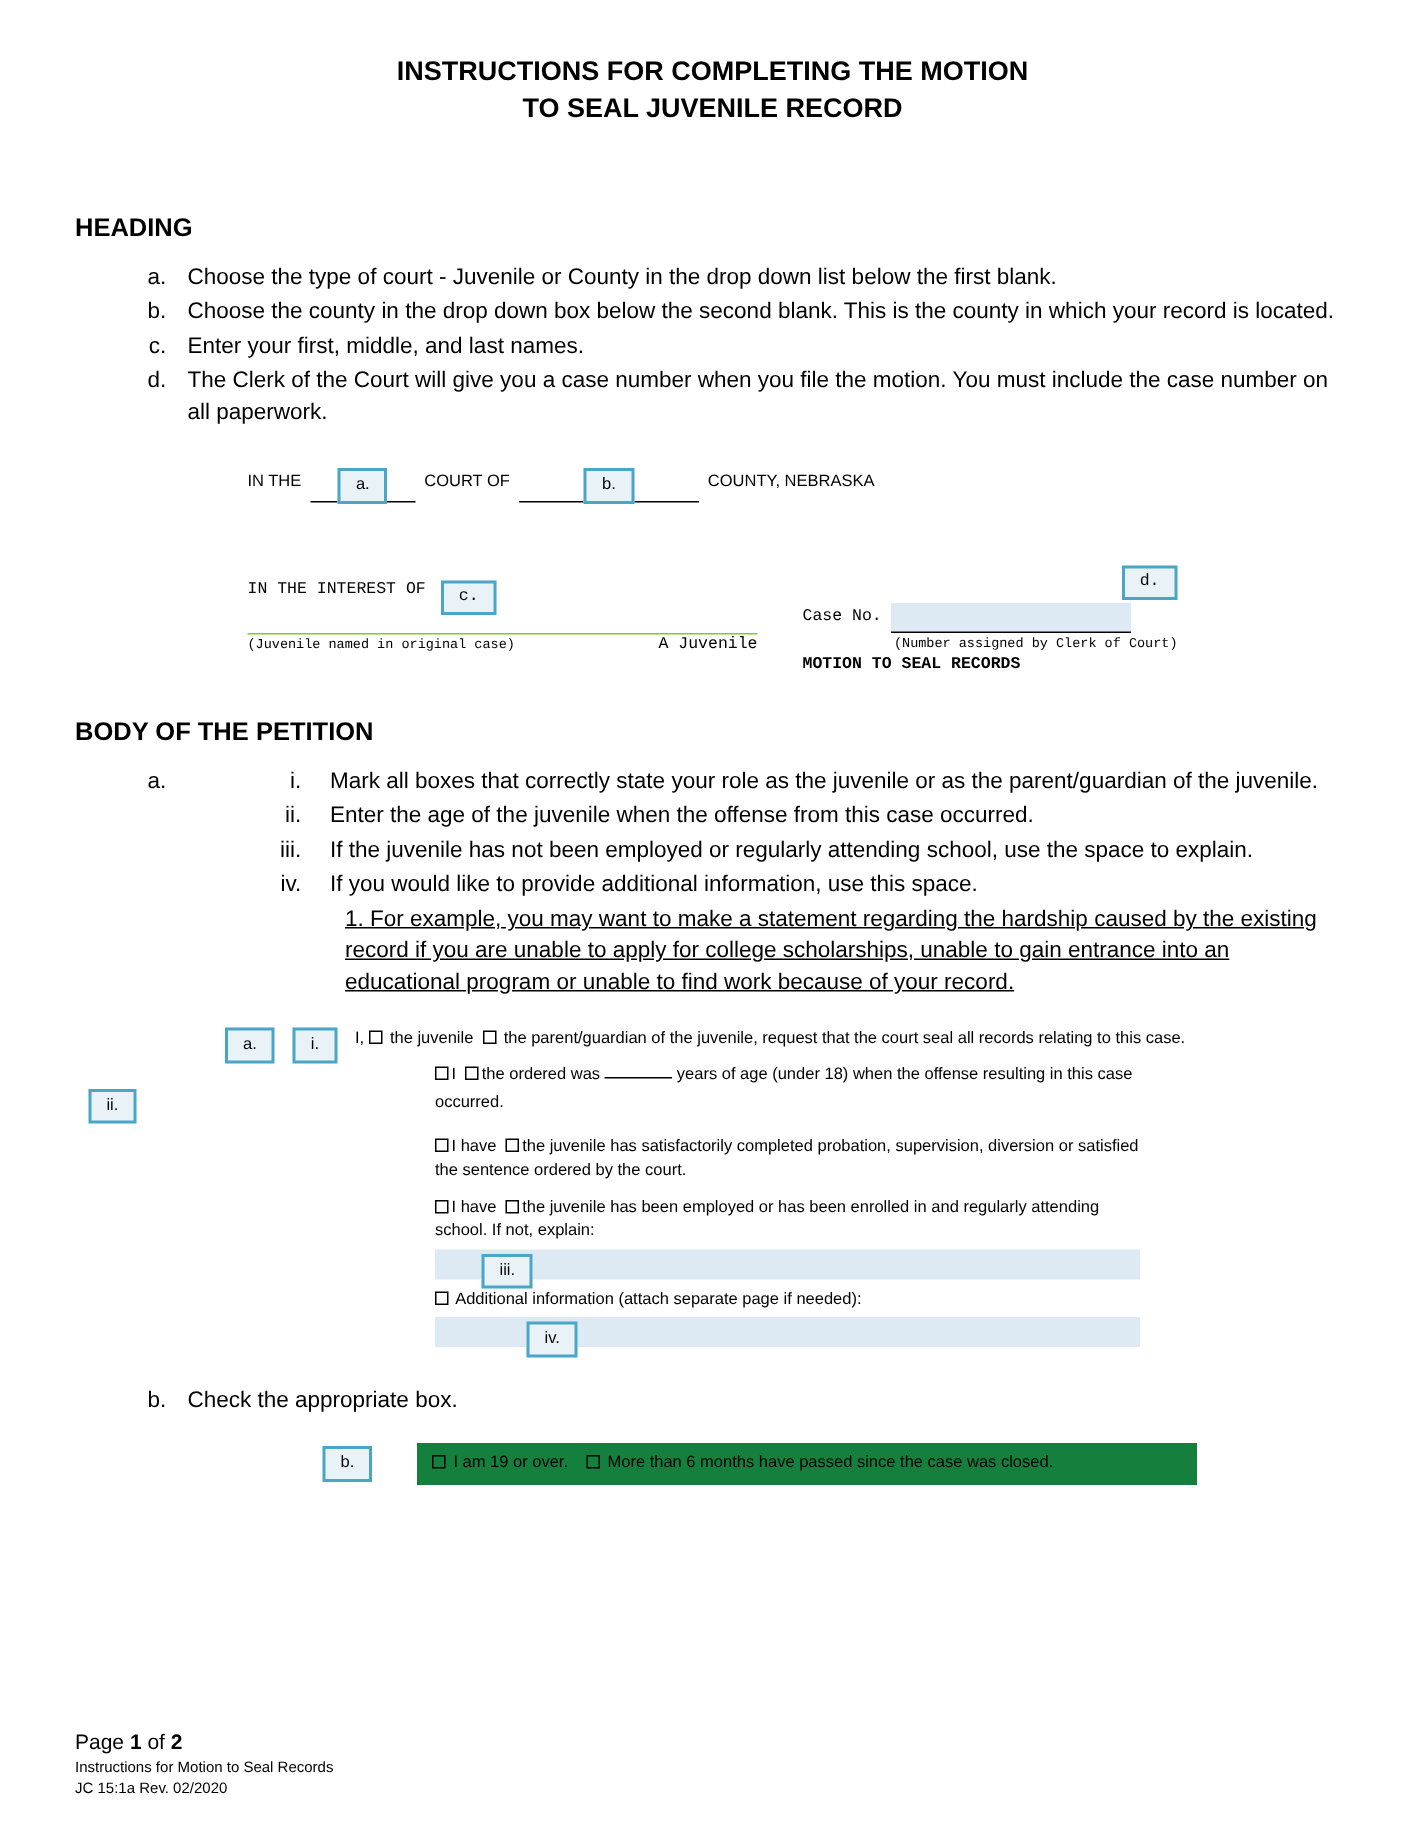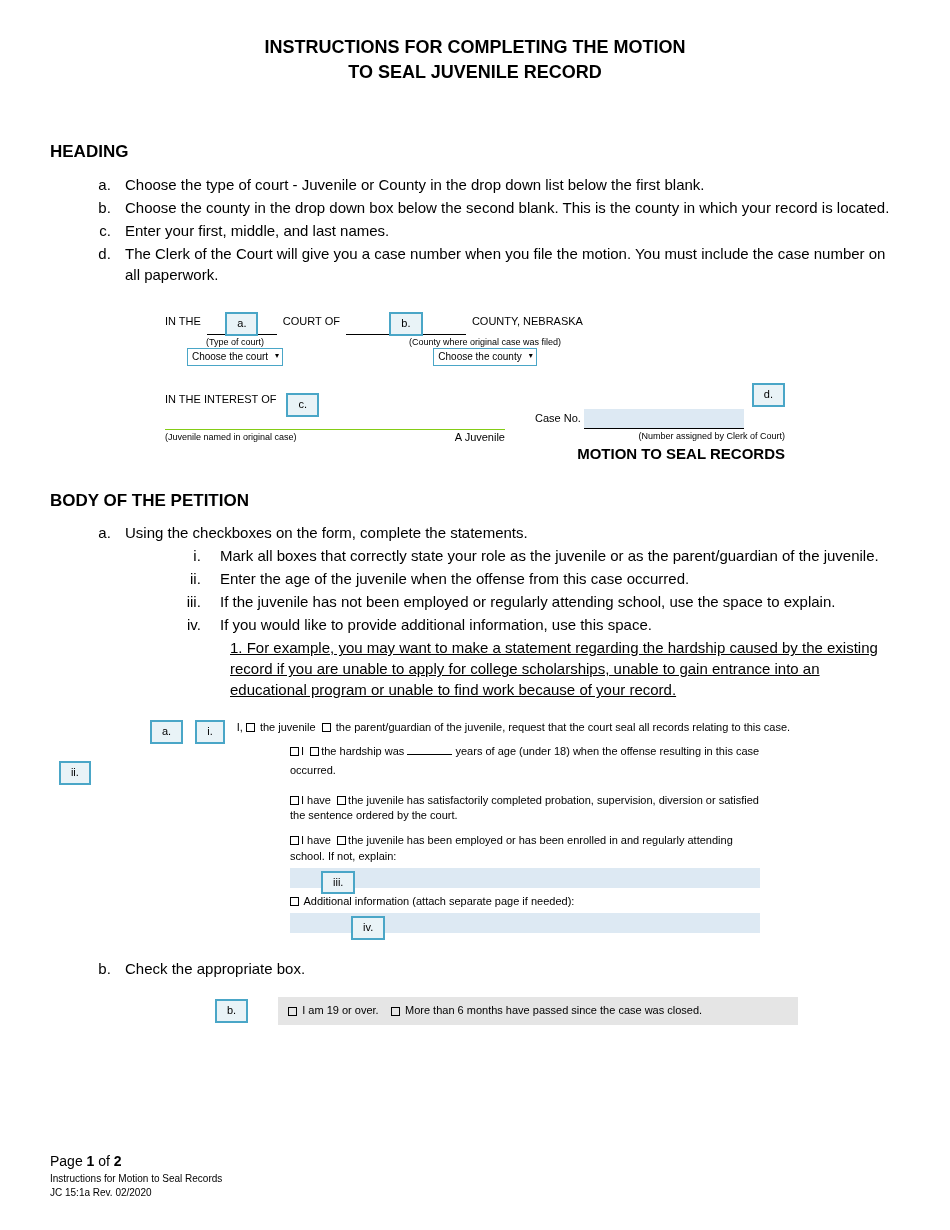--- a/index.html
+++ b/index.html
@@ -95,22 +95,22 @@
       right: 3px;
       font-size: 8px;
     }
     .case-box {
       background: #dde9f3;
       padding: 2px 6px;
       display: inline-block;
     }
     .motion-title {
       font-weight: bold;
-      font-size: 15px;
-      text-align: right;
+      font-size: 11px;
+      text-align: left;
     }
     .form-section-2 {
       margin: 20px 0 25px 100px;
       width: 680px;
       font-size: 11px;
       position: relative;
     }
     .chk {
       display: inline-block;
       width: 9px; height: 9px;
@@ -122,21 +122,21 @@
       background: #dde9f3;
       padding: 3px 6px;
       margin-top: 4px;
       position: relative;
     }
     .form-section-3 {
       margin: 18px 0 20px 165px;
       width: 580px;
       font-size: 11px;
       position: relative;
-      background: #e5e5e5;
+      background: #15803d;
       padding: 6px 10px;
     }
     .footer {
       position: absolute;
       bottom: 30px;
       left: 50px;
       font-size: 10px;
     }
     .footer .page { font-size: 14px; }
   </style>
@@ -157,31 +157,21 @@
 </ol>
 
 <div class="form-sample">
   <div class="form-row1">
     <span>IN THE</span>
     <span class="blank-line" style="min-width:70px"><span class="callout">a.</span></span>
     <span>COURT OF</span>
     <span class="blank-line" style="min-width:120px"><span class="callout">b.</span></span>
     <span>COUNTY, NEBRASKA</span>
   </div>
-  <div style="display:flex;">
-    <div style="width:140px; text-align:center;">
-      <div class="sublabel">(Type of court)</div>
-      <span class="dropdown">Choose the court</span>
-    </div>
-    <div style="width:240px; text-align:center; margin-left:60px;">
-      <div class="sublabel">(County where original case was filed)</div>
-      <span class="dropdown">Choose the county</span>
-    </div>
-  </div>
-  <div style="display:flex; margin-top:17px;">
+  <div style="display:flex; margin-top:42px;font-family:Liberation Mono, monospace;">
     <div style="width:340px;">
       <div style="display:flex; align-items:center; gap:10px;">
         <span>IN THE INTEREST OF</span>
         <span class="callout" style="margin-top:10px;">c.</span>
       </div>
       <div style="border-top:1px solid #84cc16; margin-top:12px; display:flex; justify-content:space-between;">
         <span class="sublabel">(Juvenile named in original case)</span>
         <span style="font-size:11px;">A Juvenile</span>
       </div>
     </div>
@@ -195,21 +185,20 @@
       </div>
       <div class="sublabel" style="text-align:right;">(Number assigned by Clerk of Court)</div>
       <div class="motion-title">MOTION TO SEAL RECORDS</div>
     </div>
   </div>
 </div>
 
 <h2 class="section-body">BODY OF THE PETITION</h2>
 <ol class="alpha">
   <li>
-    <span>Using the checkboxes on the form, complete the statements.</span>
     <ol class="roman">
       <li>Mark all boxes that correctly state your role as the juvenile or as the parent/guardian of the juvenile.</li>
       <li>Enter the age of the juvenile when the offense from this case occurred.</li>
       <li>If the juvenile has not been employed or regularly attending school, use the space to explain.</li>
       <li>If you would like to provide additional information, use this space.</li>
     </ol>
     <div class="sub-example">1.  For example, you may want to make a statement regarding the hardship caused by the existing record if you are unable to apply for college scholarships, unable to gain entrance into an educational program or unable to find work because of your record.</div>
   </li>
 </ol>
 
@@ -221,21 +210,21 @@
       <span>I,</span>
       <span class="chk"></span>
       <span>the juvenile</span>&nbsp;
       <span class="chk"></span>
       <span>the parent/guardian of the juvenile</span><span>, request that the court seal all records relating to this case.</span>
     </div>
   </div>
   <div style="margin-left:140px; width:470px;">
     <div>
       <span class="chk"></span><span>I</span>&nbsp;
-      <span class="chk"></span><span>the hardship was</span>
+      <span class="chk"></span><span>the ordered was</span>
       <span class="blank-line" style="min-width:45px;"></span>
       <span>years of age (under 18) when the offense resulting in this case occurred.</span>
       <span class="callout" style="position:relative; left:-280px; top:2px;">ii.</span>
     </div>
     <div style="margin-top:10px;">
       <span class="chk"></span><span>I have</span>&nbsp;
       <span class="chk"></span><span>the juvenile has</span>
       <span>satisfactorily completed probation, supervision, diversion or satisfied the sentence ordered by the court.</span>
     </div>
     <div style="margin-top:10px;">

